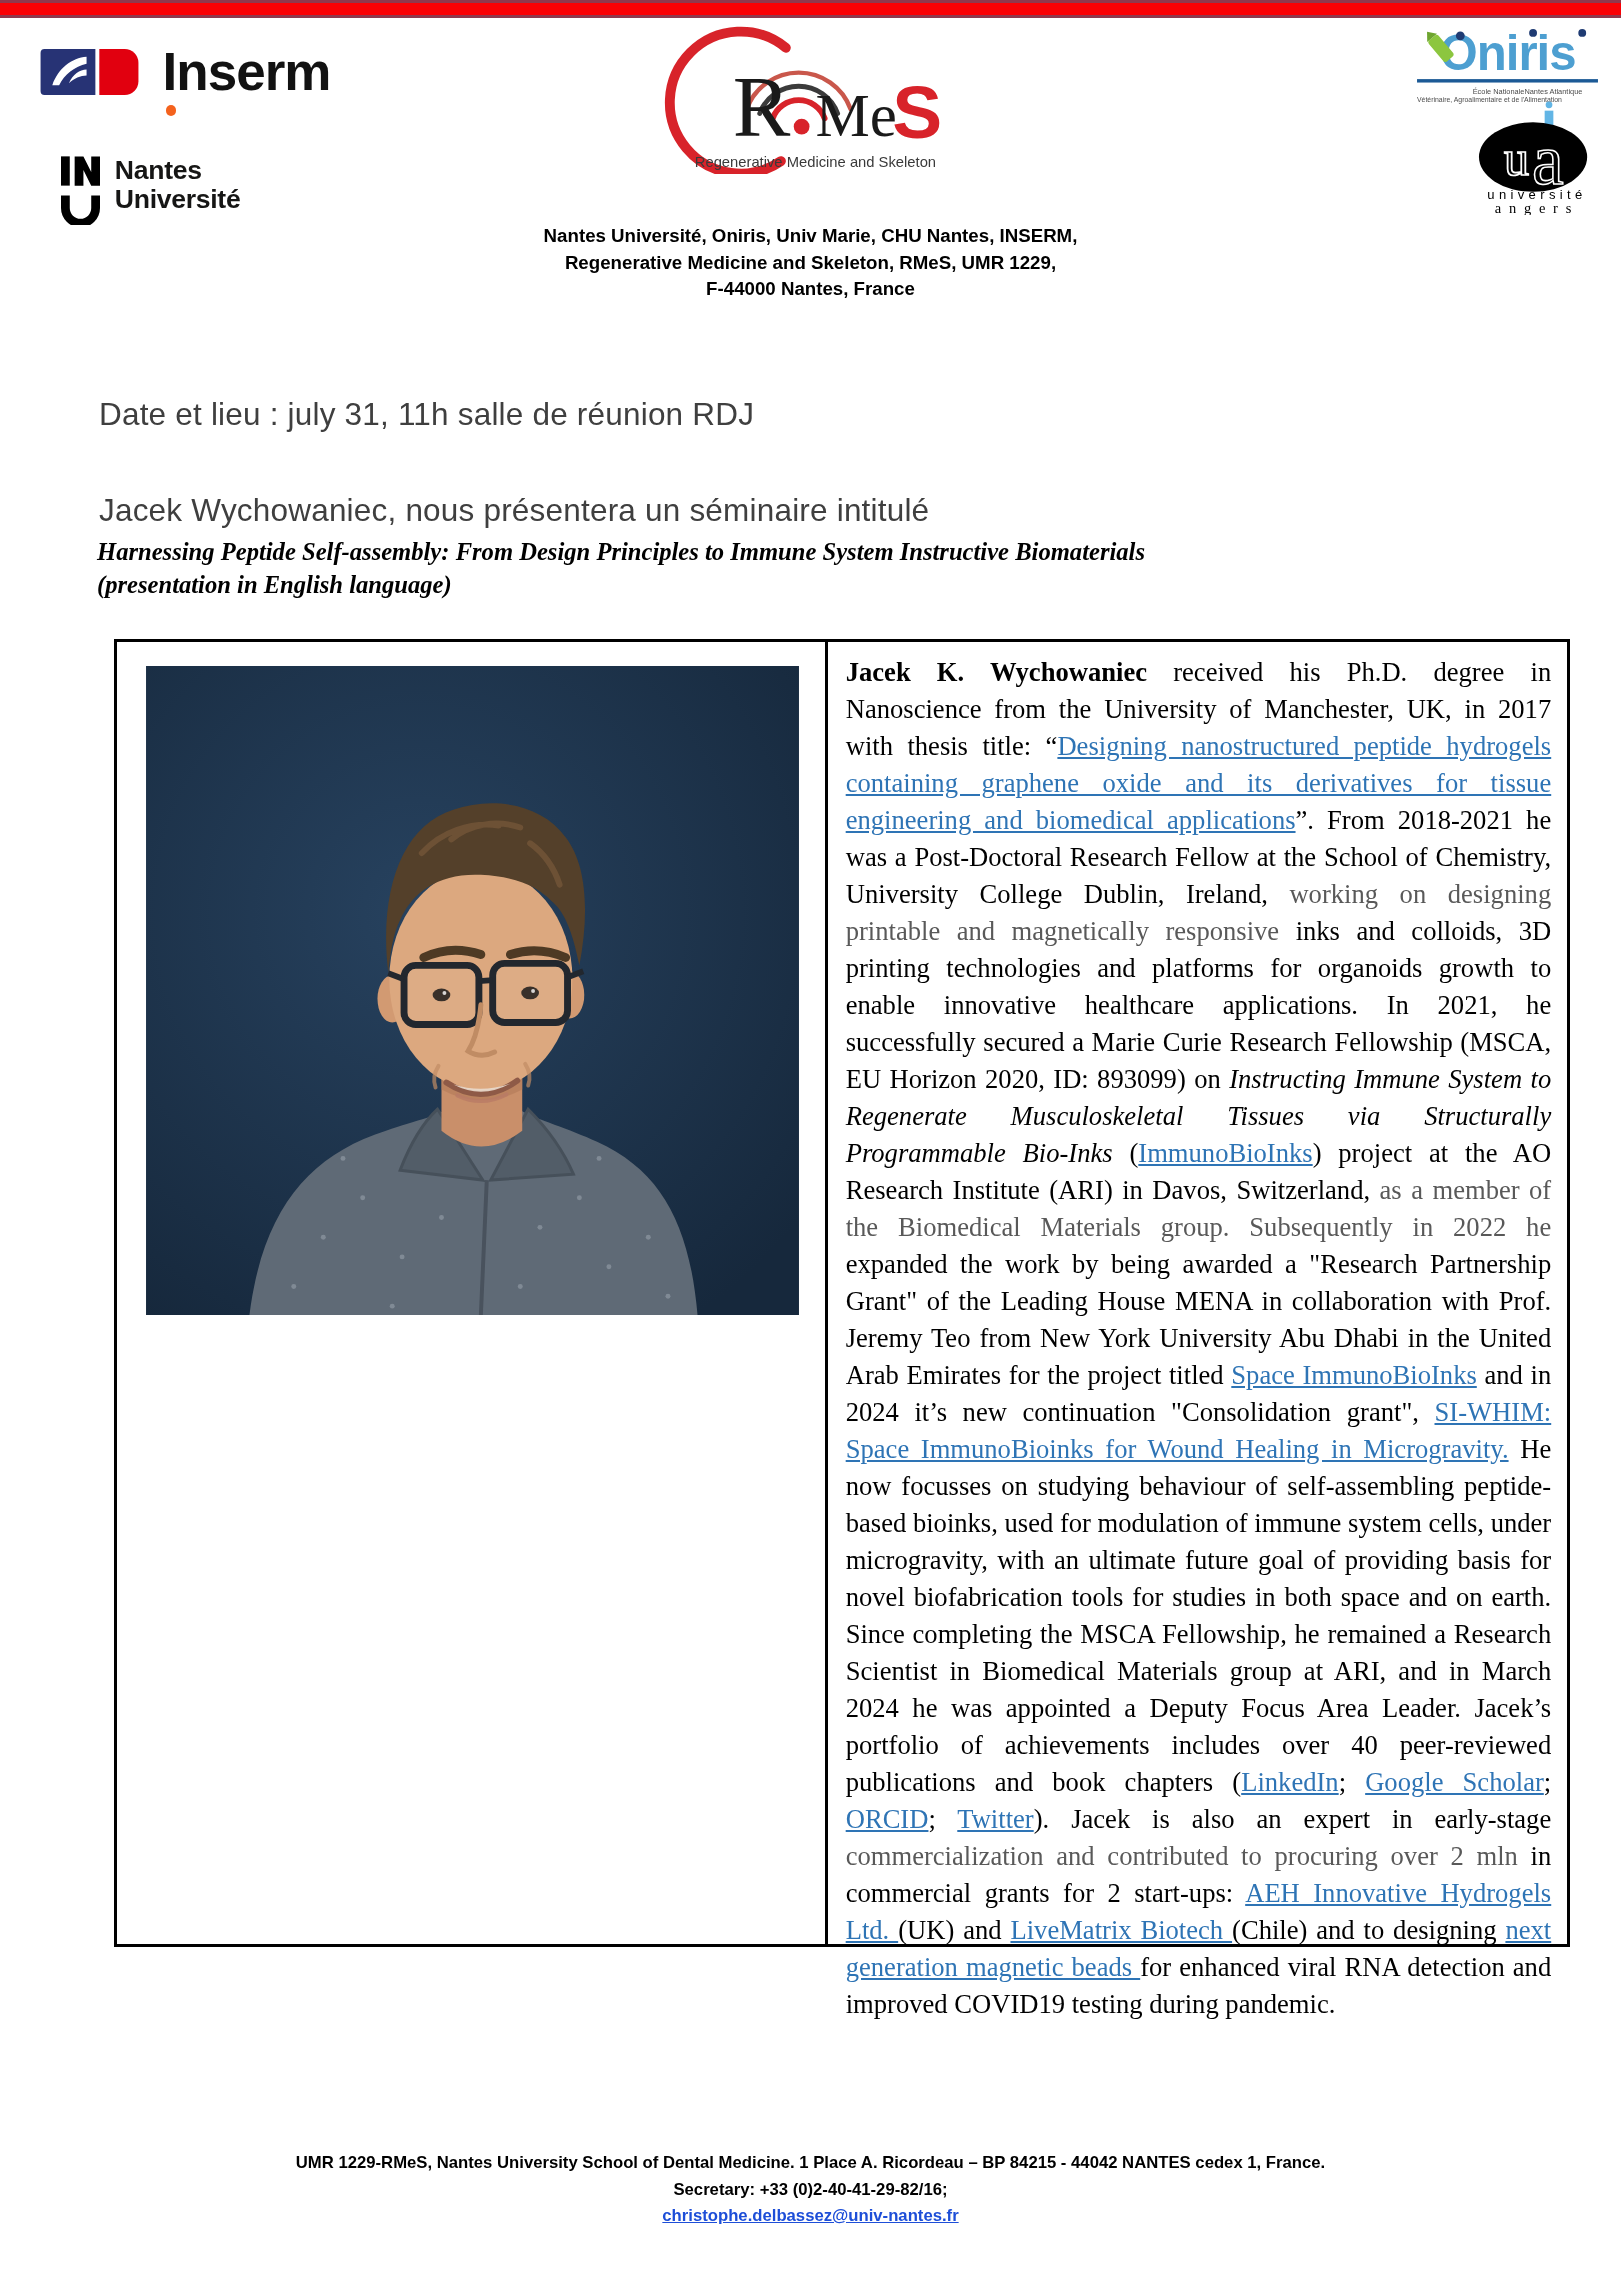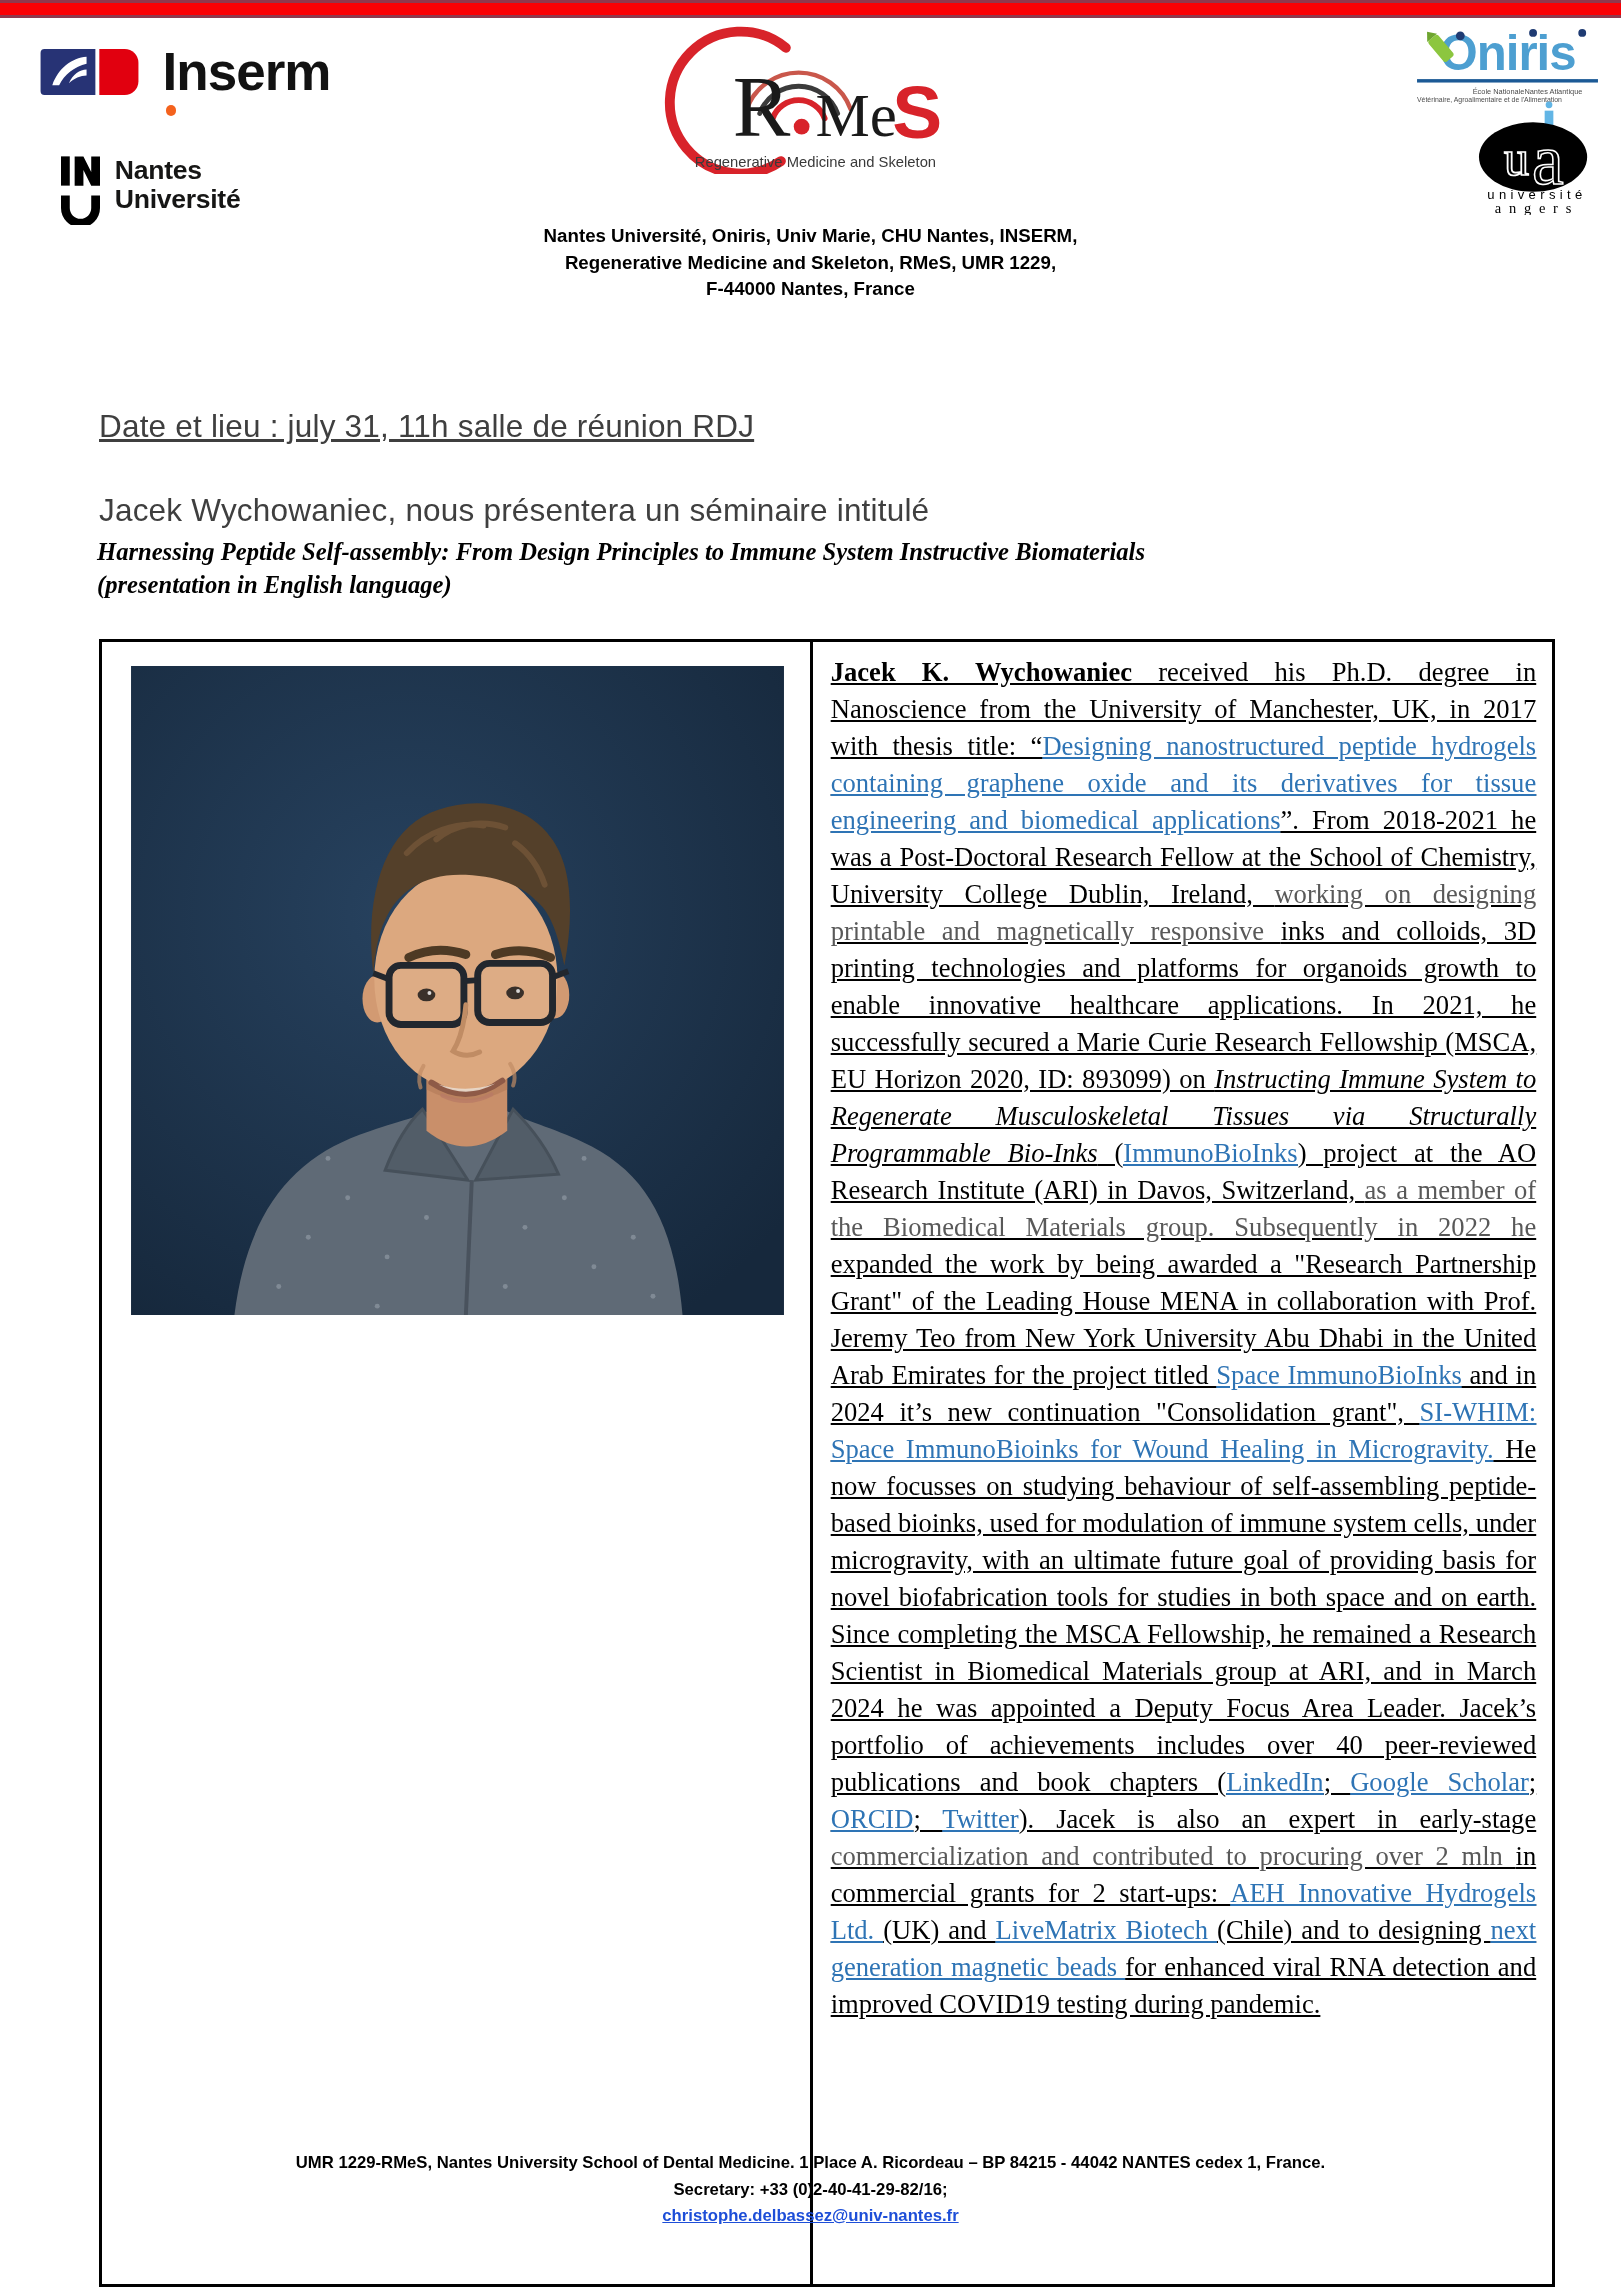--- a/index.html
+++ b/index.html
@@ -42,35 +42,35 @@
 
   .oniris{left:1417px;top:25.6px;width:181px;}
   .oniris svg{display:block;}
   .oniris-cap1{display:flex;justify-content:center;font-size:7.4px;color:#4c4c4c;margin-top:2px;padding-left:40px;}
   .oniris-cap2{font-size:6.9px;color:#4c4c4c;white-space:nowrap;}
 
   .angers{left:1477px;top:101px;width:116px;}
   .angers svg{display:block;}
 
   
-  .date-line{left:99px;top:408px;font-size:31.5px;color:#3f3f3f;letter-spacing:0.2px;text-decoration:underline;}
+  .date-line{left:99px;top:396px;font-size:31.5px;color:#3f3f3f;letter-spacing:0.2px;}
   .speaker-line{left:99px;top:492px;font-size:31.5px;color:#3f3f3f;letter-spacing:0.2px;}
   .seminar-title{
     left:97px;top:538px;font-family:"Liberation Serif",serif;
     font-weight:700;font-style:italic;font-size:24.6px;color:#000;
   }
   .language-note{
     left:97px;top:571px;font-family:"Liberation Serif",serif;
     font-weight:700;font-style:italic;font-size:24.6px;color:#000;
   }
 
   
   .bio-box{
-    left:99px;top:639px;width:1456px;height:1648px;box-sizing:border-box;
-    border:3px solid #000;display:flex;background:#fff;text-decoration:underline;
+    left:114px;top:639px;width:1456px;height:1308px;box-sizing:border-box;
+    border:3px solid #000;display:flex;background:#fff;
   }
   .photo-cell{width:708px;box-sizing:border-box;flex:0 0 708px;}
   .portrait{display:block;margin:23.6px 0 0 28.6px;width:653px;height:649px;}
   .text-cell{
     flex:1;box-sizing:border-box;border-left:3px solid #000;
     padding:11.8px 15.8px 9.9px 17.7px;
   }
   .bio{
     margin:0;font-family:"Liberation Serif",serif;font-size:26.6px;line-height:37px;
     text-align:justify;color:#000;

